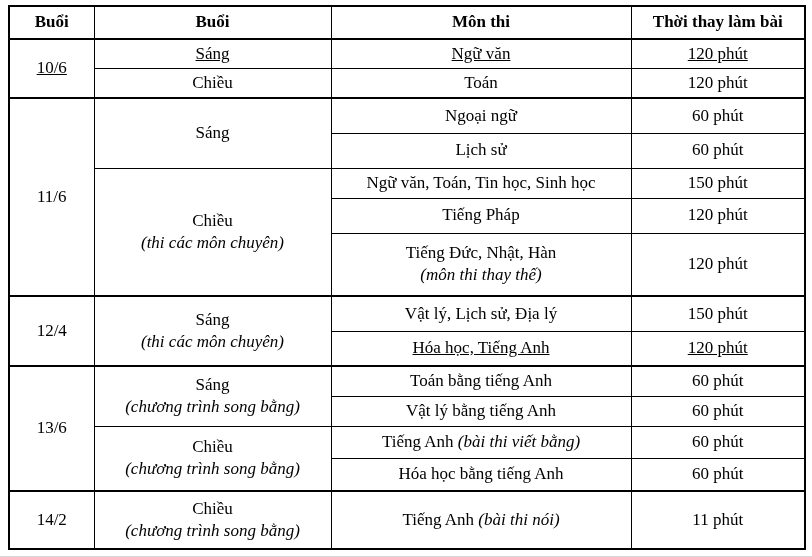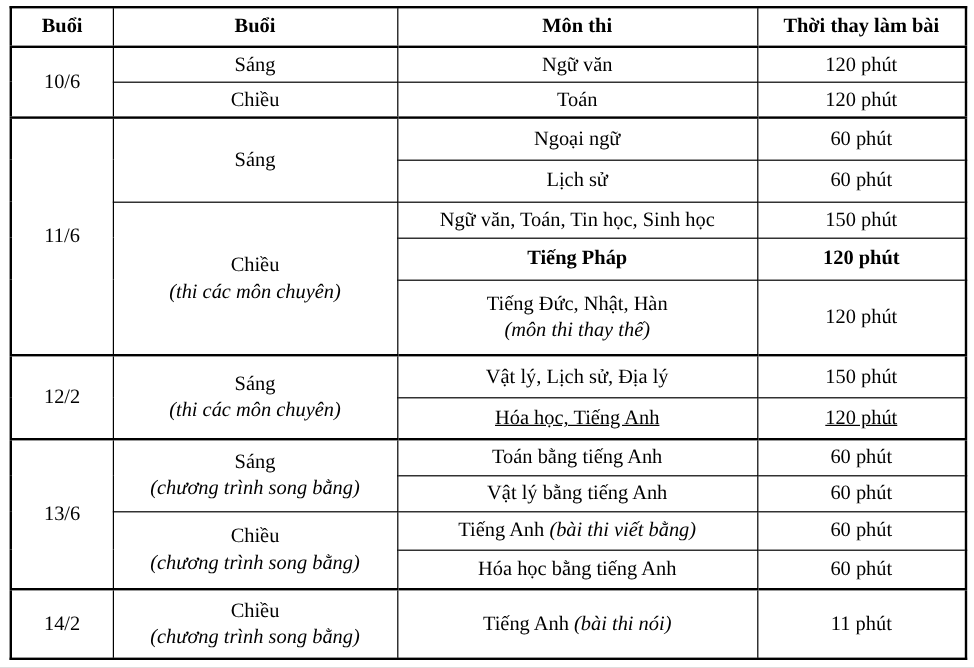--- a/index.html
+++ b/index.html
@@ -52,21 +52,21 @@
     <thead>
       <tr style="height:33px;">
         <th>Buổi</th>
         <th>Buổi</th>
         <th>Môn thi</th>
         <th>Thời thay làm bài</th>
       </tr>
     </thead>
     <tbody>
 
-      <tr class="gs" style="height:29px;">
+      <tr class="gs" style="height:29px;text-decoration:underline;">
         <td rowspan="2"><span>10/6</span></td>
         <td><span>Sáng</span></td>
         <td><span>Ngữ văn</span></td>
         <td><span>120 phút</span></td>
       </tr>
       <tr style="height:30px;">
         <td><span>Chiều</span></td>
         <td><span>Toán</span></td>
         <td><span>120 phút</span></td>
       </tr>
@@ -82,34 +82,34 @@
         <td><span>60 phút</span></td>
       </tr>
       <tr style="height:30px;">
         <td rowspan="3">
           <div>Chiều</div>
           <div class="note">(thi các môn chuyên)</div>
         </td>
         <td><span>Ngữ văn, Toán, Tin học, Sinh học</span></td>
         <td><span>150 phút</span></td>
       </tr>
-      <tr style="height:35px;font-weight:bold;">
+      <tr style="height:35px;">
         <td><span>Tiếng Pháp</span></td>
         <td><span>120 phút</span></td>
       </tr>
       <tr style="height:63px;margin-left:40px;">
         <td>
           <div>Tiếng Đức, Nhật, Hàn</div>
           <div class="note">(môn thi thay thế)</div>
         </td>
         <td><span>120 phút</span></td>
       </tr>
 
       <tr class="gs" style="height:35px;">
-        <td rowspan="2"><span>12/2</span></td>
+        <td rowspan="2"><span>12/4</span></td>
         <td rowspan="2">
           <div>Sáng</div>
           <div class="note">(thi các môn chuyên)</div>
         </td>
         <td><span>Vật lý, Lịch sử, Địa lý</span></td>
         <td><span>150 phút</span></td>
       </tr>
       <tr style="height:35px;text-decoration:underline;">
         <td><span>Hóa học, Tiếng Anh</span></td>
         <td><span>120 phút</span></td>

